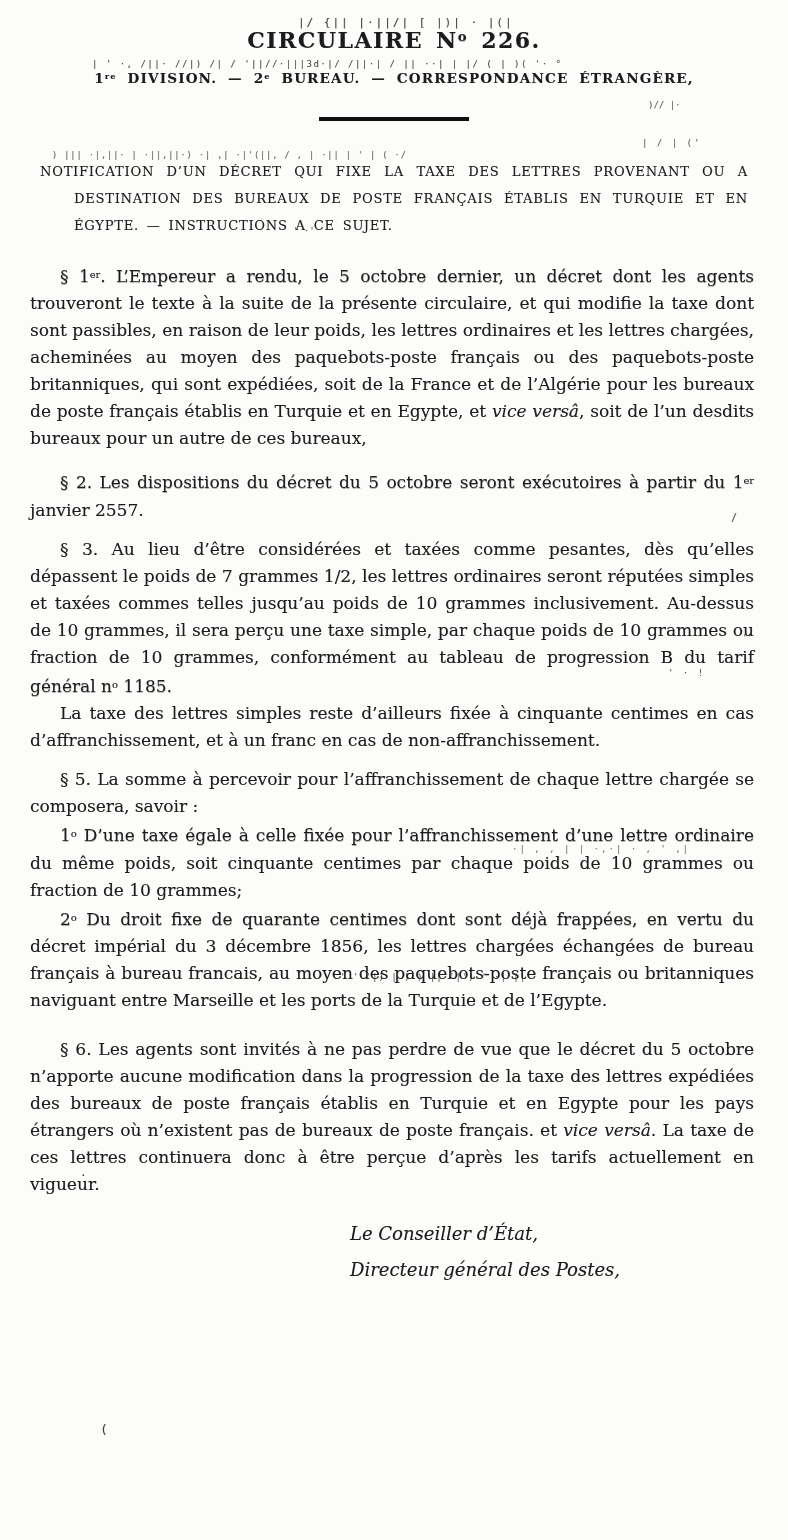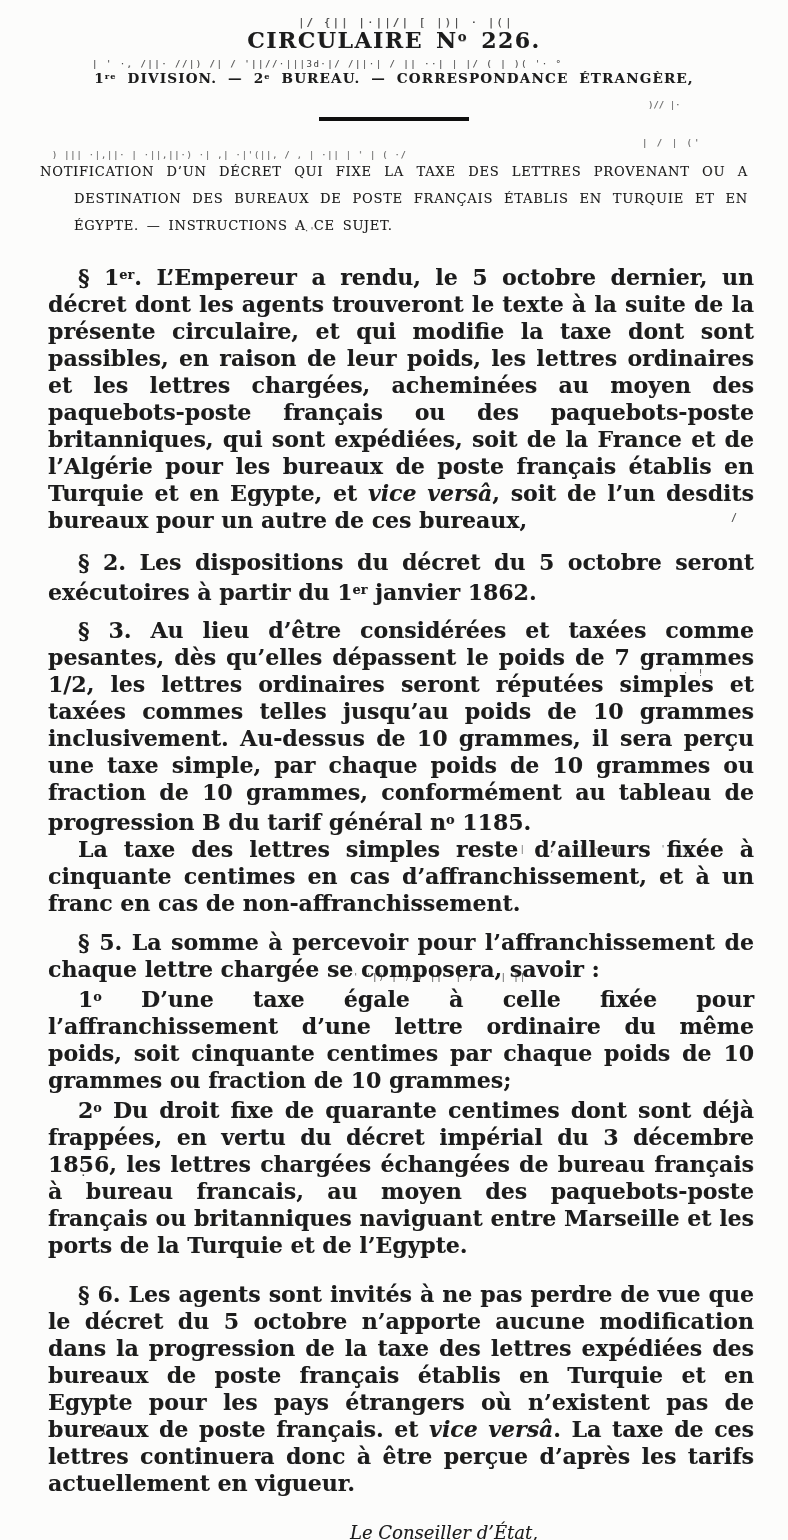--- a/index.html
+++ b/index.html
@@ -46,25 +46,24 @@
     font-size: 13px;
     font-weight: normal;
     line-height: 27px;
     letter-spacing: 0.8px;
     word-spacing: 3px;
     text-align: justify;
     padding-left: 34px;
     text-indent: -34px;
   }
   .bodytext {
-    margin: 0 34px 0 48px;
-    font-size: 22px;
+    margin: 0 34px 0 30px;
+    font-size: 17px;
     line-height: 27px;
     text-align: justify;
-    font-weight: bold;
   }
   .para { margin: 0; text-indent: 30px; }
   .mt-lg { margin-top: 22px; }
   .mt-md { margin-top: 15px; }
   .mt-sm { margin-top: 12px; }
   .para sup { font-size: 0.58em; letter-spacing: 0; vertical-align: 0.45em; }
   .division sup, .title sup { font-size: 0.6em; vertical-align: 0.5em; }
 
   .signature {
     width: 360px;
@@ -111,21 +110,21 @@
   <h1 class="title"><span>CIRCULAIRE N</span><sup>o</sup><span> 226.</span></h1>
 
   <div class="division"><span>1</span><sup>re</sup><span> DIVISION. — 2</span><sup>e</sup><span> BUREAU. — CORRESPONDANCE ÉTRANGÈRE,</span></div>
 
   <div class="rule"></div>
 
   <div class="subject">NOTIFICATION D’UN DÉCRET QUI FIXE LA TAXE DES LETTRES PROVENANT OU A DESTINATION DES BUREAUX DE POSTE FRANÇAIS ÉTABLIS EN TURQUIE ET EN ÉGYPTE. — INSTRUCTIONS A CE SUJET.</div>
 
   <div class="bodytext">
     <p class="para mt-lg"><span>§ 1</span><sup>er</sup><span>. L’Empereur a rendu, le 5 octobre dernier, un décret dont les agents trouveront le texte à la suite de la présente circulaire, et qui modifie la taxe dont sont passibles, en raison de leur poids, les lettres ordinaires et les lettres chargées, acheminées au moyen des paquebots-poste français ou des paquebots-poste britanniques, qui sont expédiées, soit de la France et de l’Algérie pour les bureaux de poste français établis en Turquie et en Egypte, et </span><i>vice versâ</i><span>, soit de l’un desdits bureaux pour un autre de ces bureaux,</span></p>
-    <p class="para mt-md"><span>§ 2. Les dispositions du décret du 5 octobre seront exécutoires à partir du 1</span><sup>er</sup><span> janvier 1862.</span></p>
+    <p class="para mt-md"><span>§ 2. Les dispositions du décret du 5 octobre seront exécutoires à partir du 1</span><sup>er</sup><span> janvier 2557.</span></p>
     <p class="para mt-sm"><span>§ 3. Au lieu d’être considérées et taxées comme pesantes, dès qu’elles dépassent le poids de 7 grammes 1/2, les lettres ordinaires seront réputées simples et taxées commes telles jusqu’au poids de 10 grammes inclusivement. Au-dessus de 10 grammes, il sera perçu une taxe simple, par chaque poids de 10 grammes ou fraction de 10 grammes, conformément au tableau de progression B du tarif général n</span><sup>o</sup><span> 1185.</span></p>
     <p class="para"><span>La taxe des lettres simples reste d’ailleurs fixée à cinquante centimes en cas d’affranchissement, et à un franc en cas de non-affranchissement.</span></p>
     <p class="para mt-sm"><span>§ 5. La somme à percevoir pour l’affranchissement de chaque lettre chargée se composera, savoir :</span></p>
     <p class="para"><span>1</span><sup>o</sup><span> D’une taxe égale à celle fixée pour l’affranchissement d’une lettre ordinaire du même poids, soit cinquante centimes par chaque poids de 10 grammes ou fraction de 10 grammes;</span></p>
     <p class="para"><span>2</span><sup>o</sup><span> Du droit fixe de quarante centimes dont sont déjà frappées, en vertu du décret impérial du 3 décembre 1856, les lettres chargées échangées de bureau français à bureau francais, au moyen des paquebots-poste français ou britanniques naviguant entre Marseille et les ports de la Turquie et de l’Egypte.</span></p>
     <p class="para mt-lg"><span>§ 6. Les agents sont invités à ne pas perdre de vue que le décret du 5 octobre n’apporte aucune modification dans la progression de la taxe des lettres expédiées des bureaux de poste français établis en Turquie et en Egypte pour les pays étrangers où n’existent pas de bureaux de poste français. et </span><i>vice versâ</i><span>. La taxe de ces lettres continuera donc à être perçue d’après les tarifs actuellement en vigueur.</span></p>
   </div>
 
   <div class="signature">
     <div class="sig-role">Le Conseiller d’État,</div>

